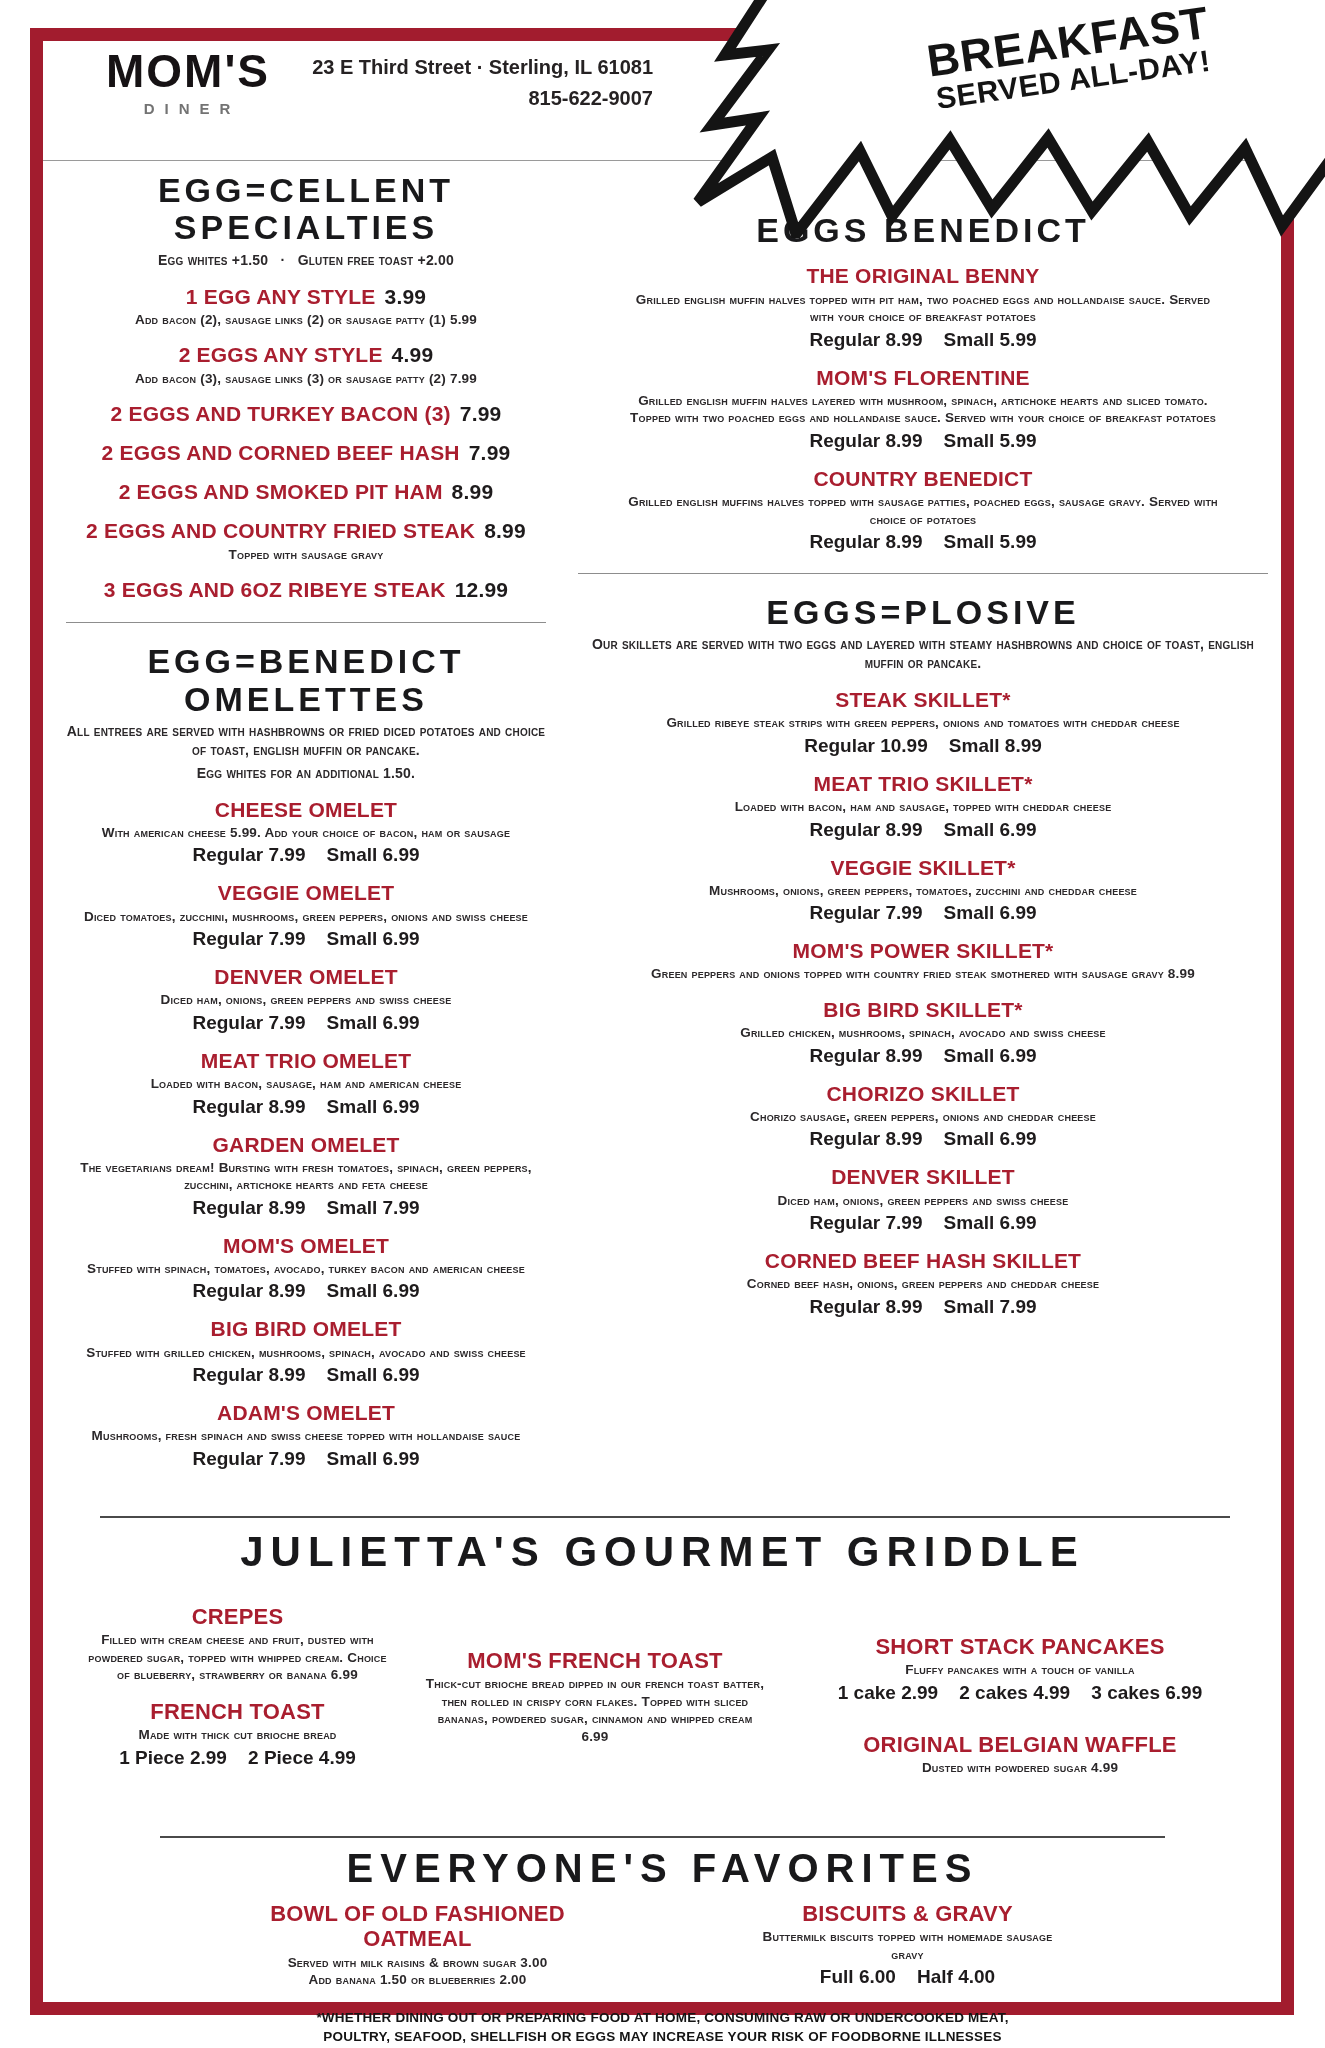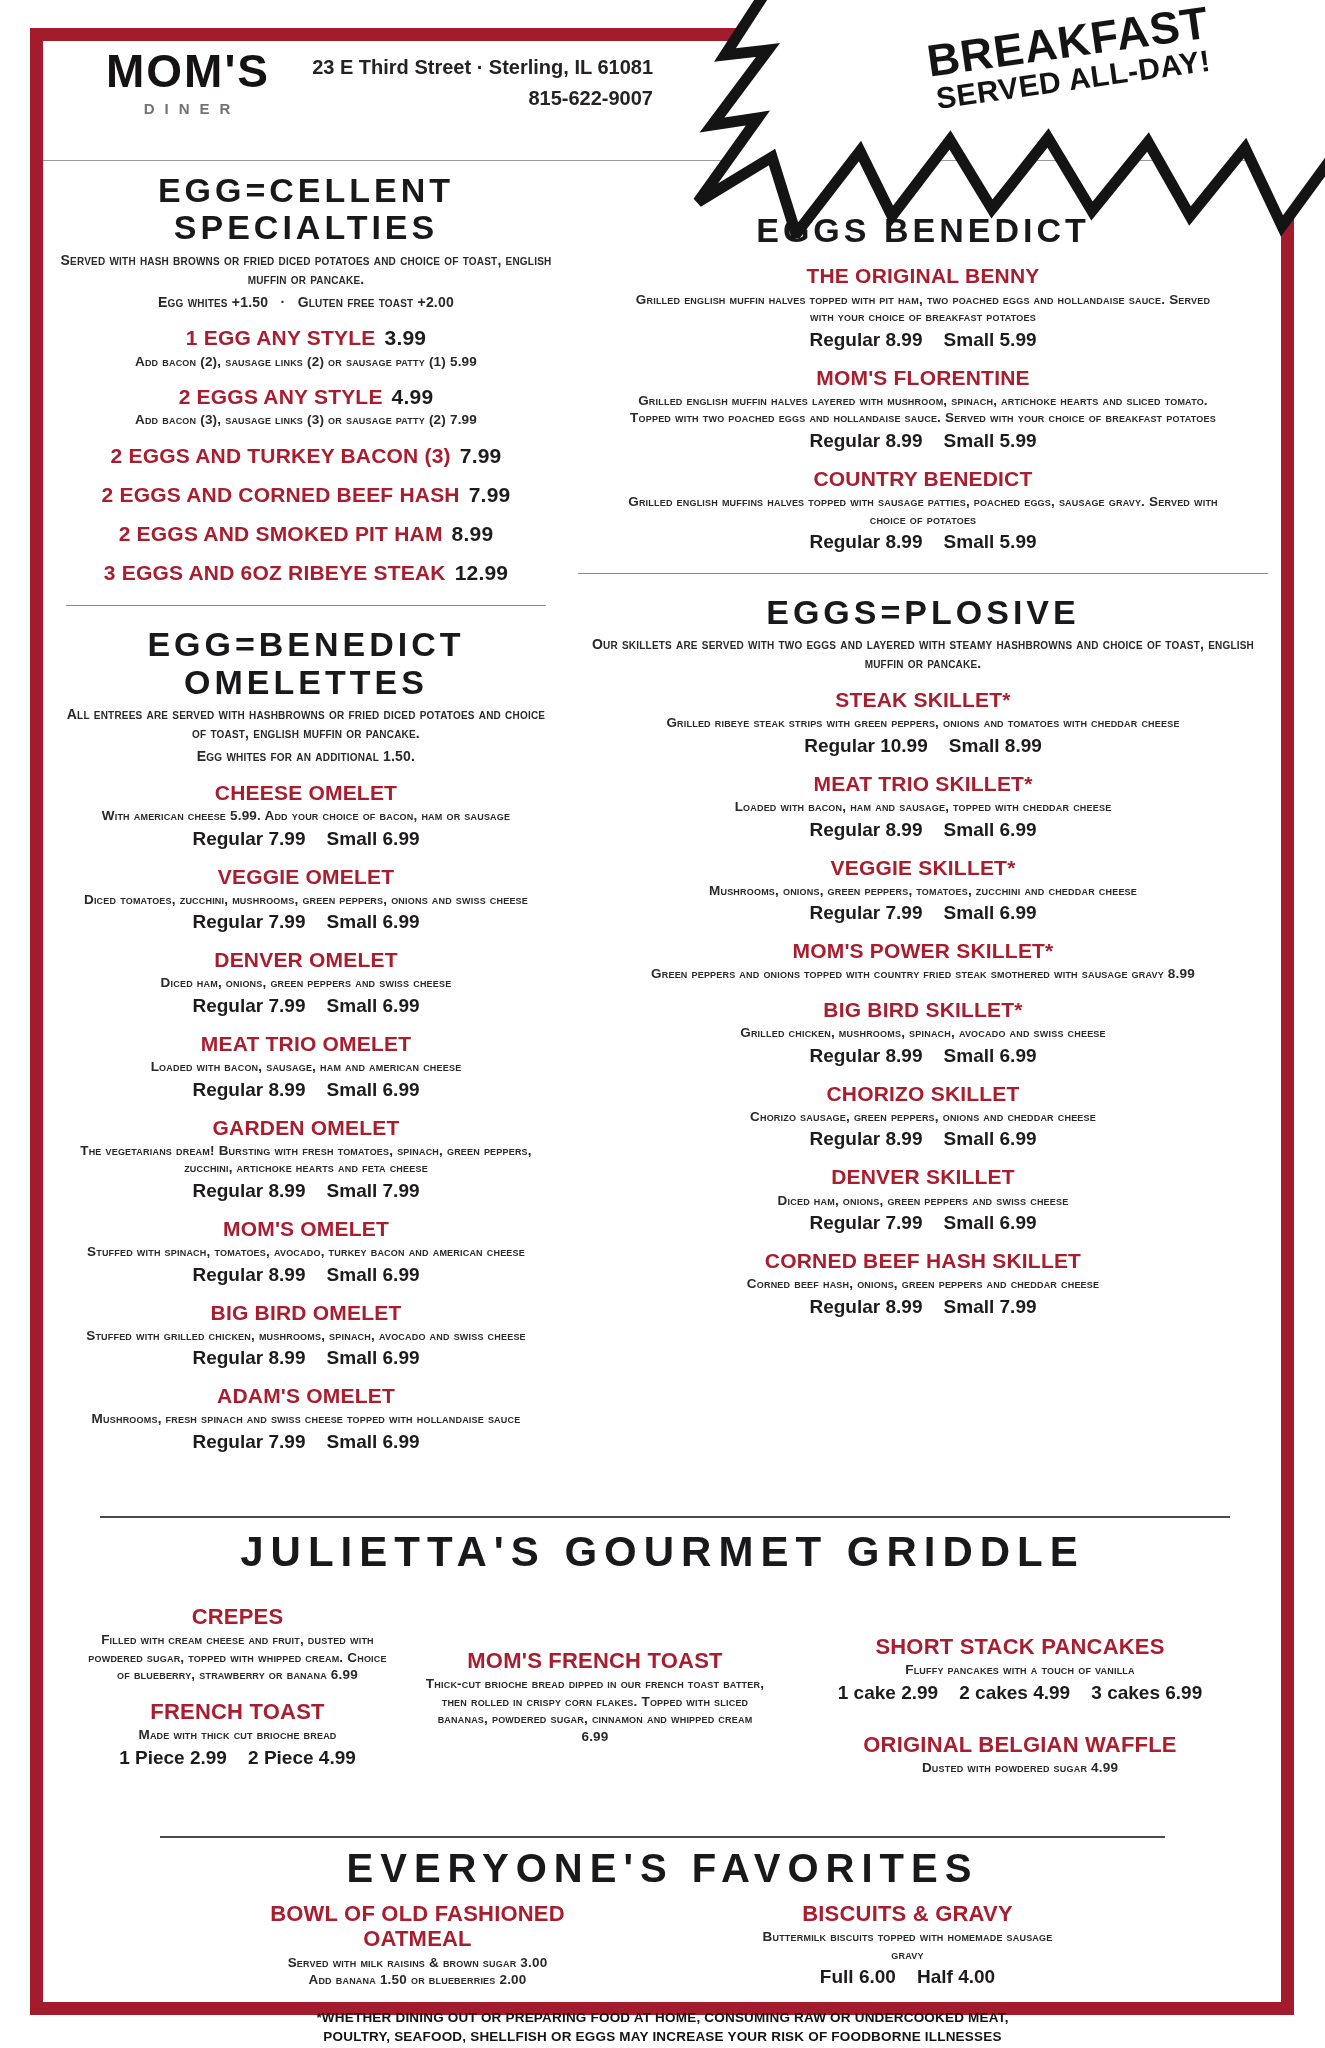--- a/index.html
+++ b/index.html
@@ -90,39 +90,42 @@
   <div class="burst-text">
     <div class="burst-l1">BREAKFAST</div>
     <div class="burst-l2">SERVED ALL-DAY!</div>
   </div>
 </div>
 
 <div class="col col-left">
   <div>
     <div class="sec-title">EGG=CELLENT</div>
     <div class="sec-title">SPECIALTIES</div>
-    <div class="sec-intro sc">Served with hash browns or fried diced potatoes and choice of toast, english muffin or pancake.</div>
     <div class="sec-intro sc pre">Egg whites +1.50   ·   Gluten free toast +2.00</div>
 
     <div class="mi">
       <div class="nm"><span class="red">1 EGG ANY STYLE</span><span class="blk">3.99</span></div>
       <div class="ds sc">Add bacon (2), sausage links (2) or sausage patty (1) 5.99</div>
     </div>
     <div class="mi">
       <div class="nm"><span class="red">2 EGGS ANY STYLE</span><span class="blk">4.99</span></div>
       <div class="ds sc">Add bacon (3), sausage links (3) or sausage patty (2) 7.99</div>
     </div>
     <div class="mi">
       <div class="nm"><span class="red">2 EGGS AND TURKEY BACON (3)</span><span class="blk">7.99</span></div>
     </div>
     <div class="mi">
       <div class="nm"><span class="red">2 EGGS AND CORNED BEEF HASH</span><span class="blk">7.99</span></div>
     </div>
     <div class="mi">
       <div class="nm"><span class="red">2 EGGS AND SMOKED PIT HAM</span><span class="blk">8.99</span></div>
+    </div>
+    <div class="mi">
+      <div class="nm"><span class="red">2 EGGS AND COUNTRY FRIED STEAK</span><span class="blk">8.99</span></div>
+      <div class="ds sc">Topped with sausage gravy</div>
     </div>
     <div class="mi">
       <div class="nm"><span class="red">3 EGGS AND 6OZ RIBEYE STEAK</span><span class="blk">12.99</span></div>
     </div>
   </div>
 
   <div class="col-rule"></div>
 
   <div>
     <div class="sec-title">EGG=BENEDICT</div>

